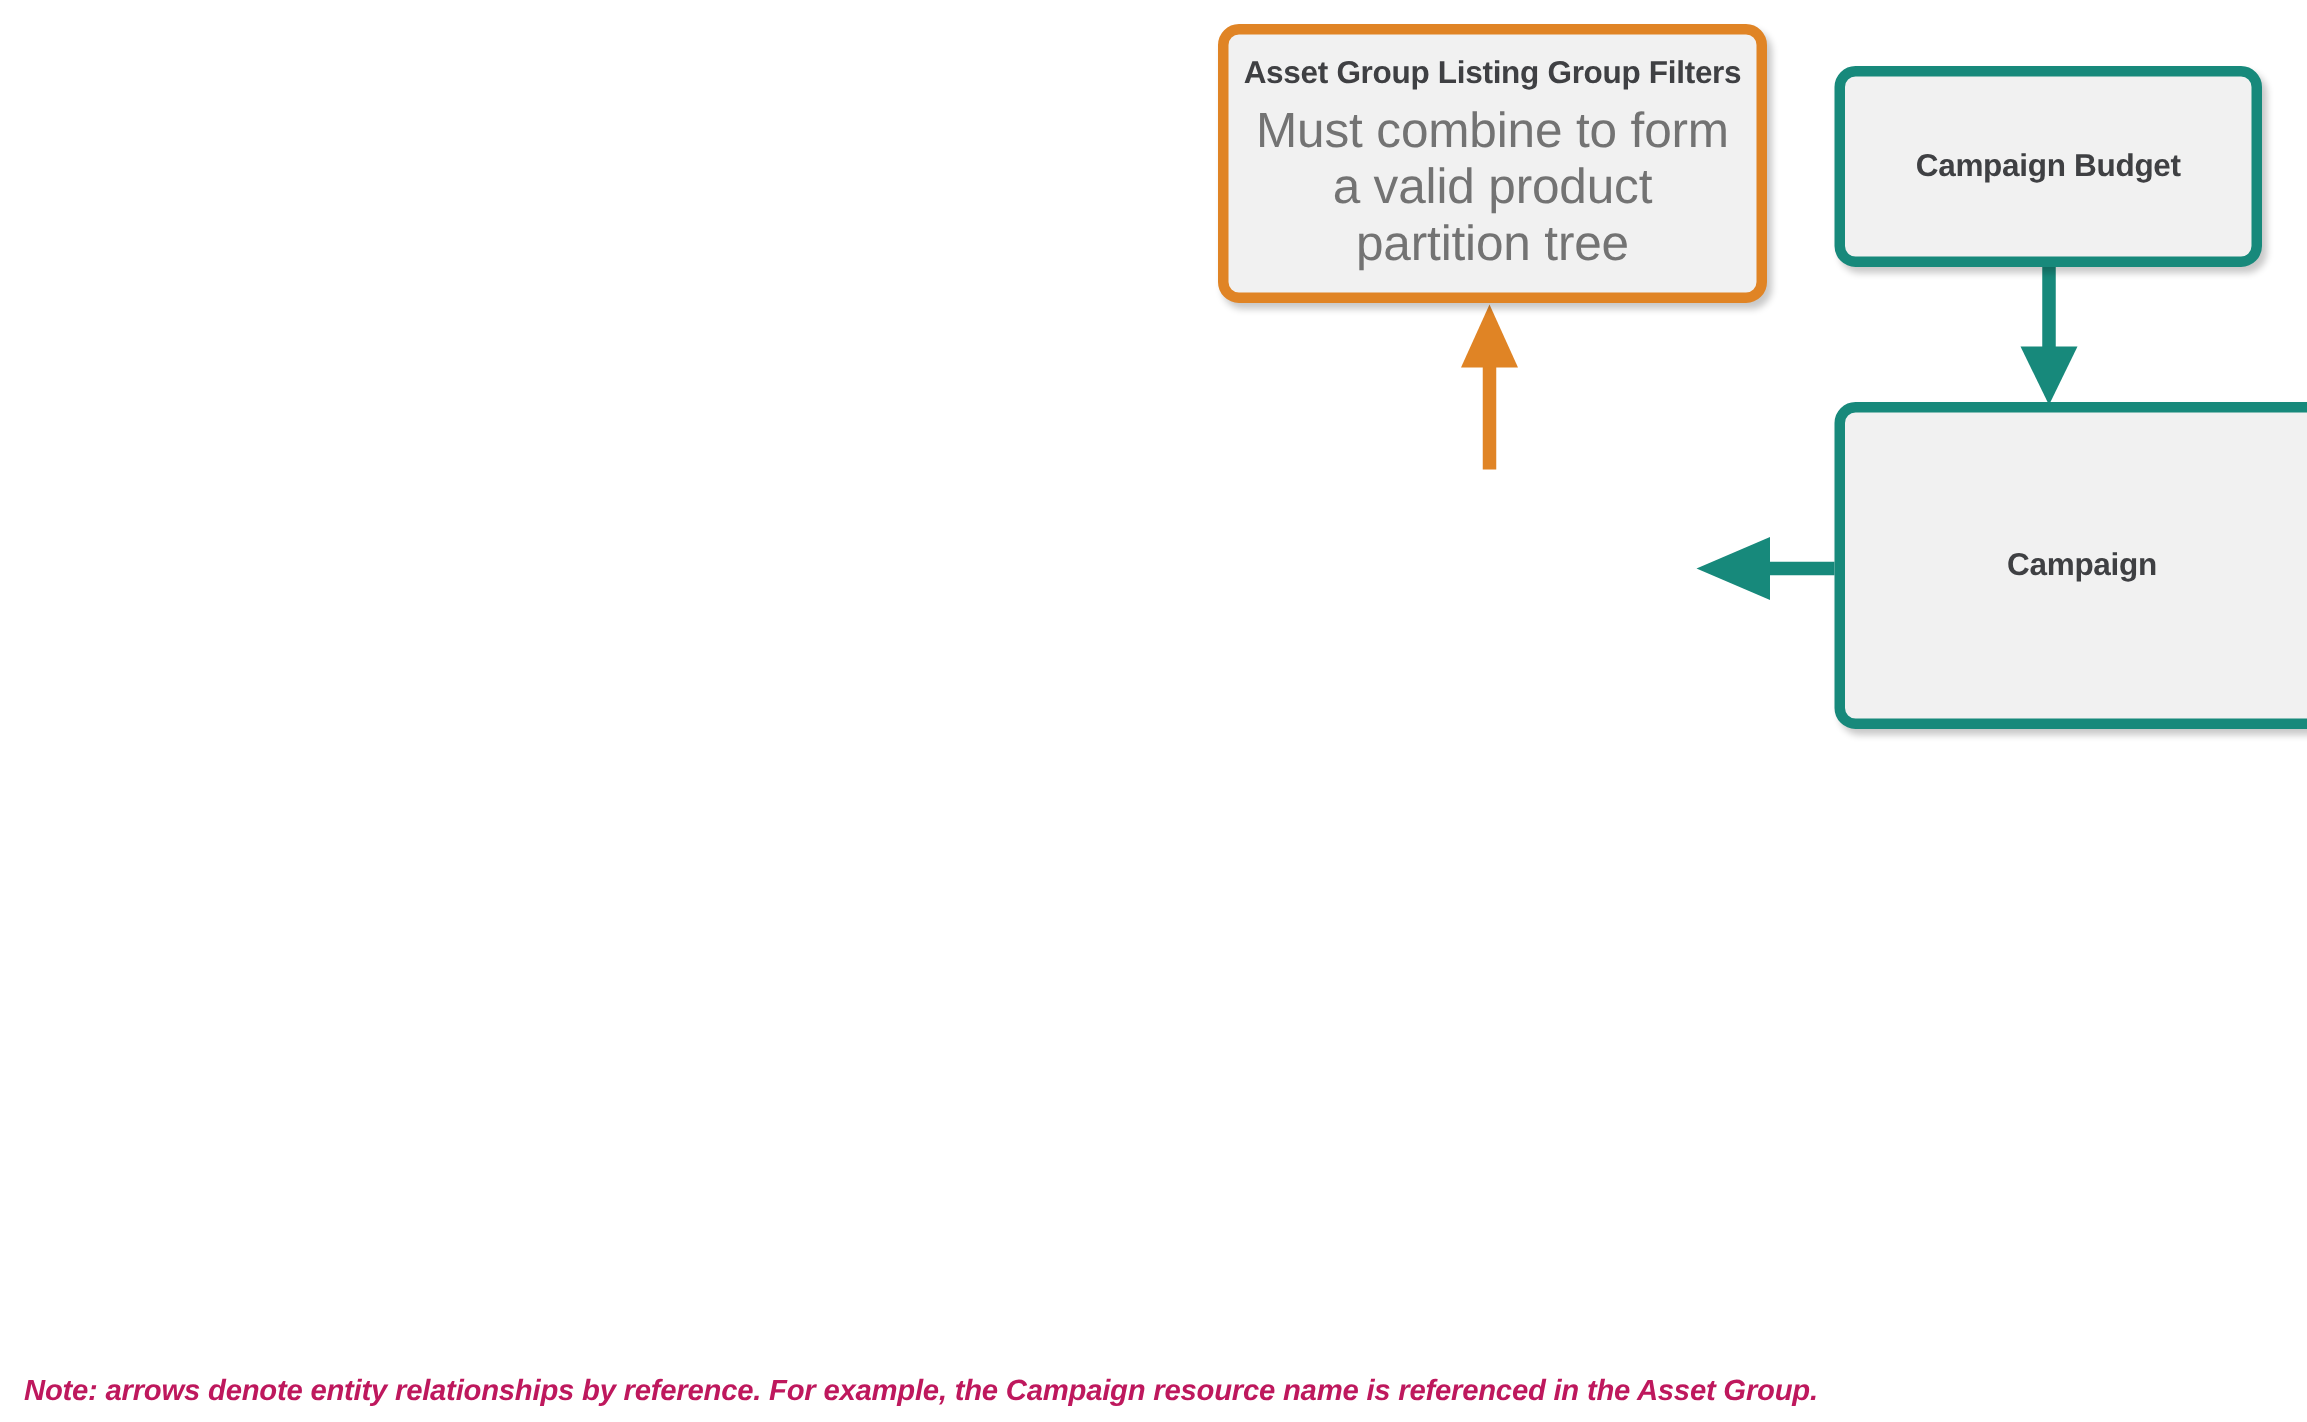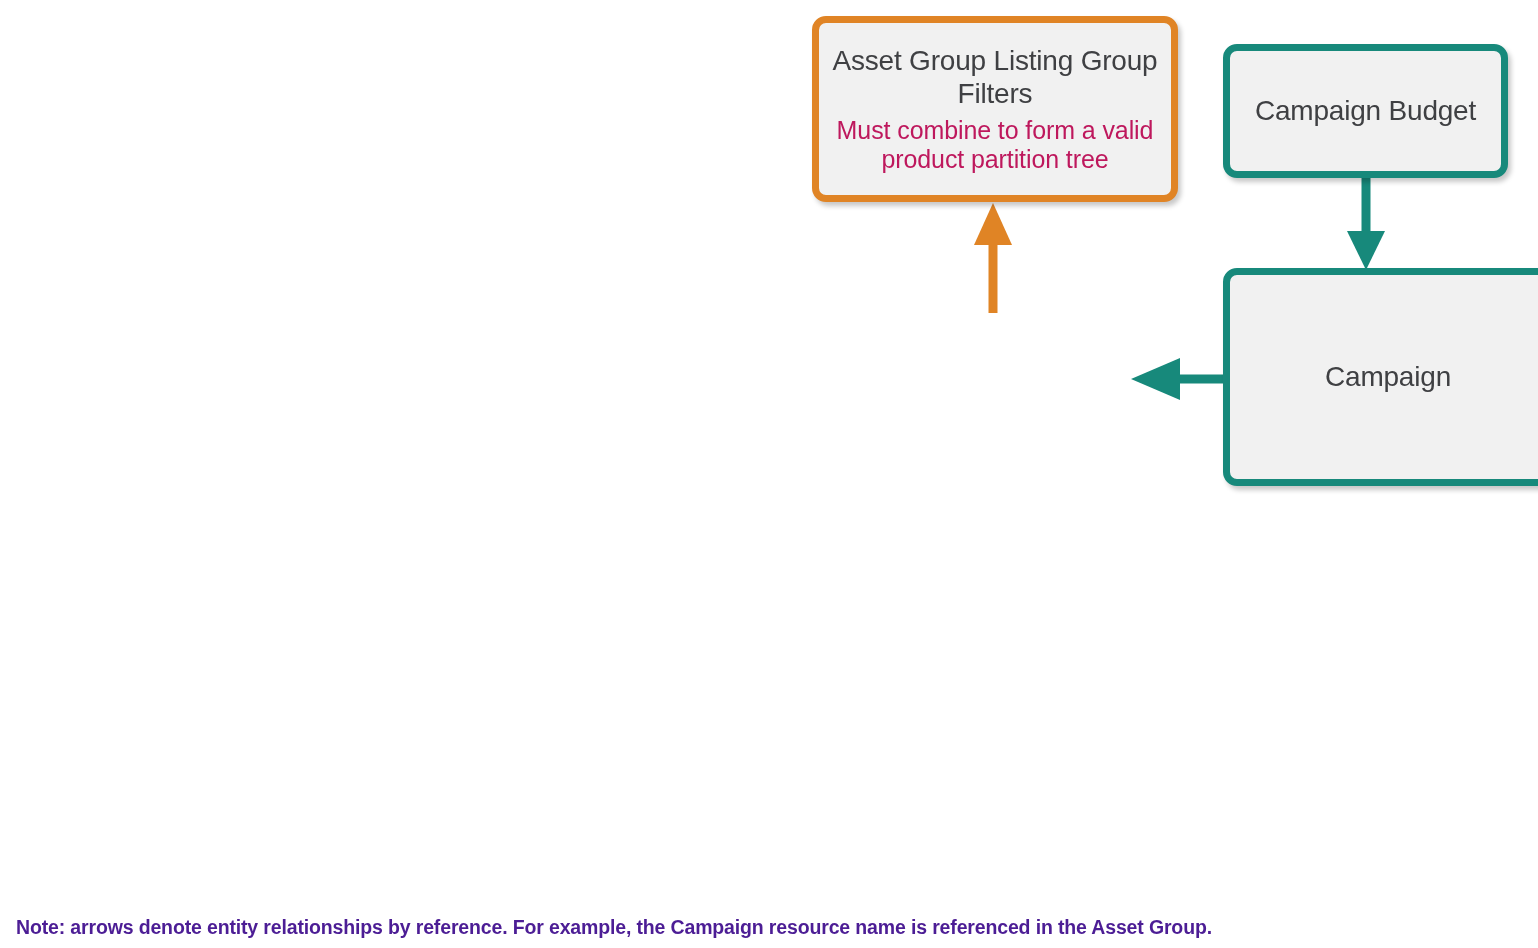--- a/index.html
+++ b/index.html
@@ -36,29 +36,29 @@
     justify-content: center;
     text-align: center;
     box-shadow: 3px 4px 5px rgba(0, 0, 0, 0.22);
     padding: 4px 10px;
   }
   .node.orange { border-color: #e08425; border-width: 7px; }
   .node.teal   { border-color: #17897b; border-width: 7px; }
 
   .node-title {
     color: #3f4043;
-    font-weight: normal;
-    font-size: 28px;
+    font-weight: bold;
+    font-size: 21px;
     line-height: 1.17;
     letter-spacing: -0.2px;
   }
   .node-subtitle {
-    color: #be185d;
+    color: #737373;
     font-weight: normal;
-    font-size: 25px;
+    font-size: 33px;
     line-height: 1.14;
     margin-top: 6px;
     letter-spacing: -0.1px;
   }
 
   
   #node-aglgf    { left: 812px;  top: 16px;  width: 366px; height: 186px; }
   #node-budget   { left: 1223px; top: 44px;  width: 285px; height: 134px; }
   #node-asset    { left: 857px;  top: 313px; width: 274px; height: 135px; }
   #node-campaign { left: 1223px; top: 268px; width: 330px; height: 218px; }
@@ -70,26 +70,27 @@
     width: 1538px;
     height: 948px;
     pointer-events: none;
   }
 
   
   #note {
     position: absolute;
     left: 16px;
     top: 915px;
-    color: #4c1d95;
+    color: #be185d;
     font-weight: bold;
     font-size: 19.5px;
     line-height: 1.3;
     letter-spacing: -0.15px;
     white-space: nowrap;
+    font-style: italic;
   }
 </style>
 </head>
 <body>
 
 <div id="canvas">
 
   <svg id="connectors" viewBox="0 0 1538 948" width="1538" height="948" aria-hidden="true">
 
     <g>

